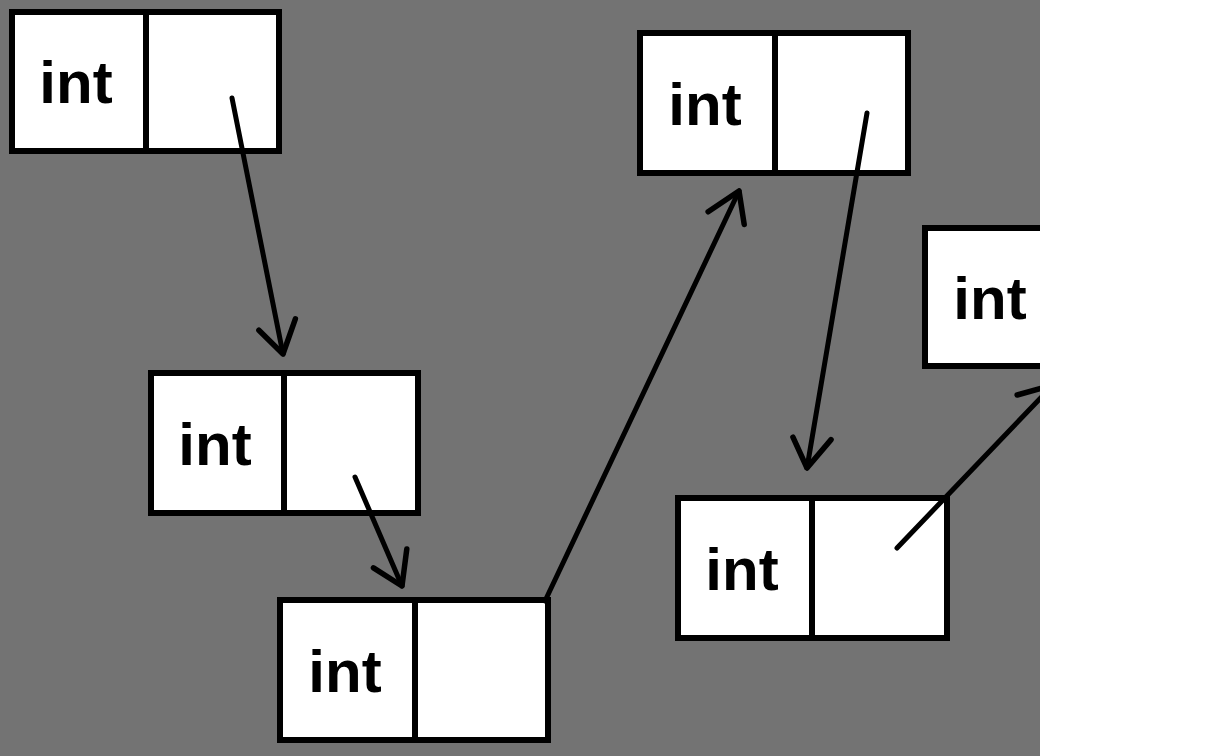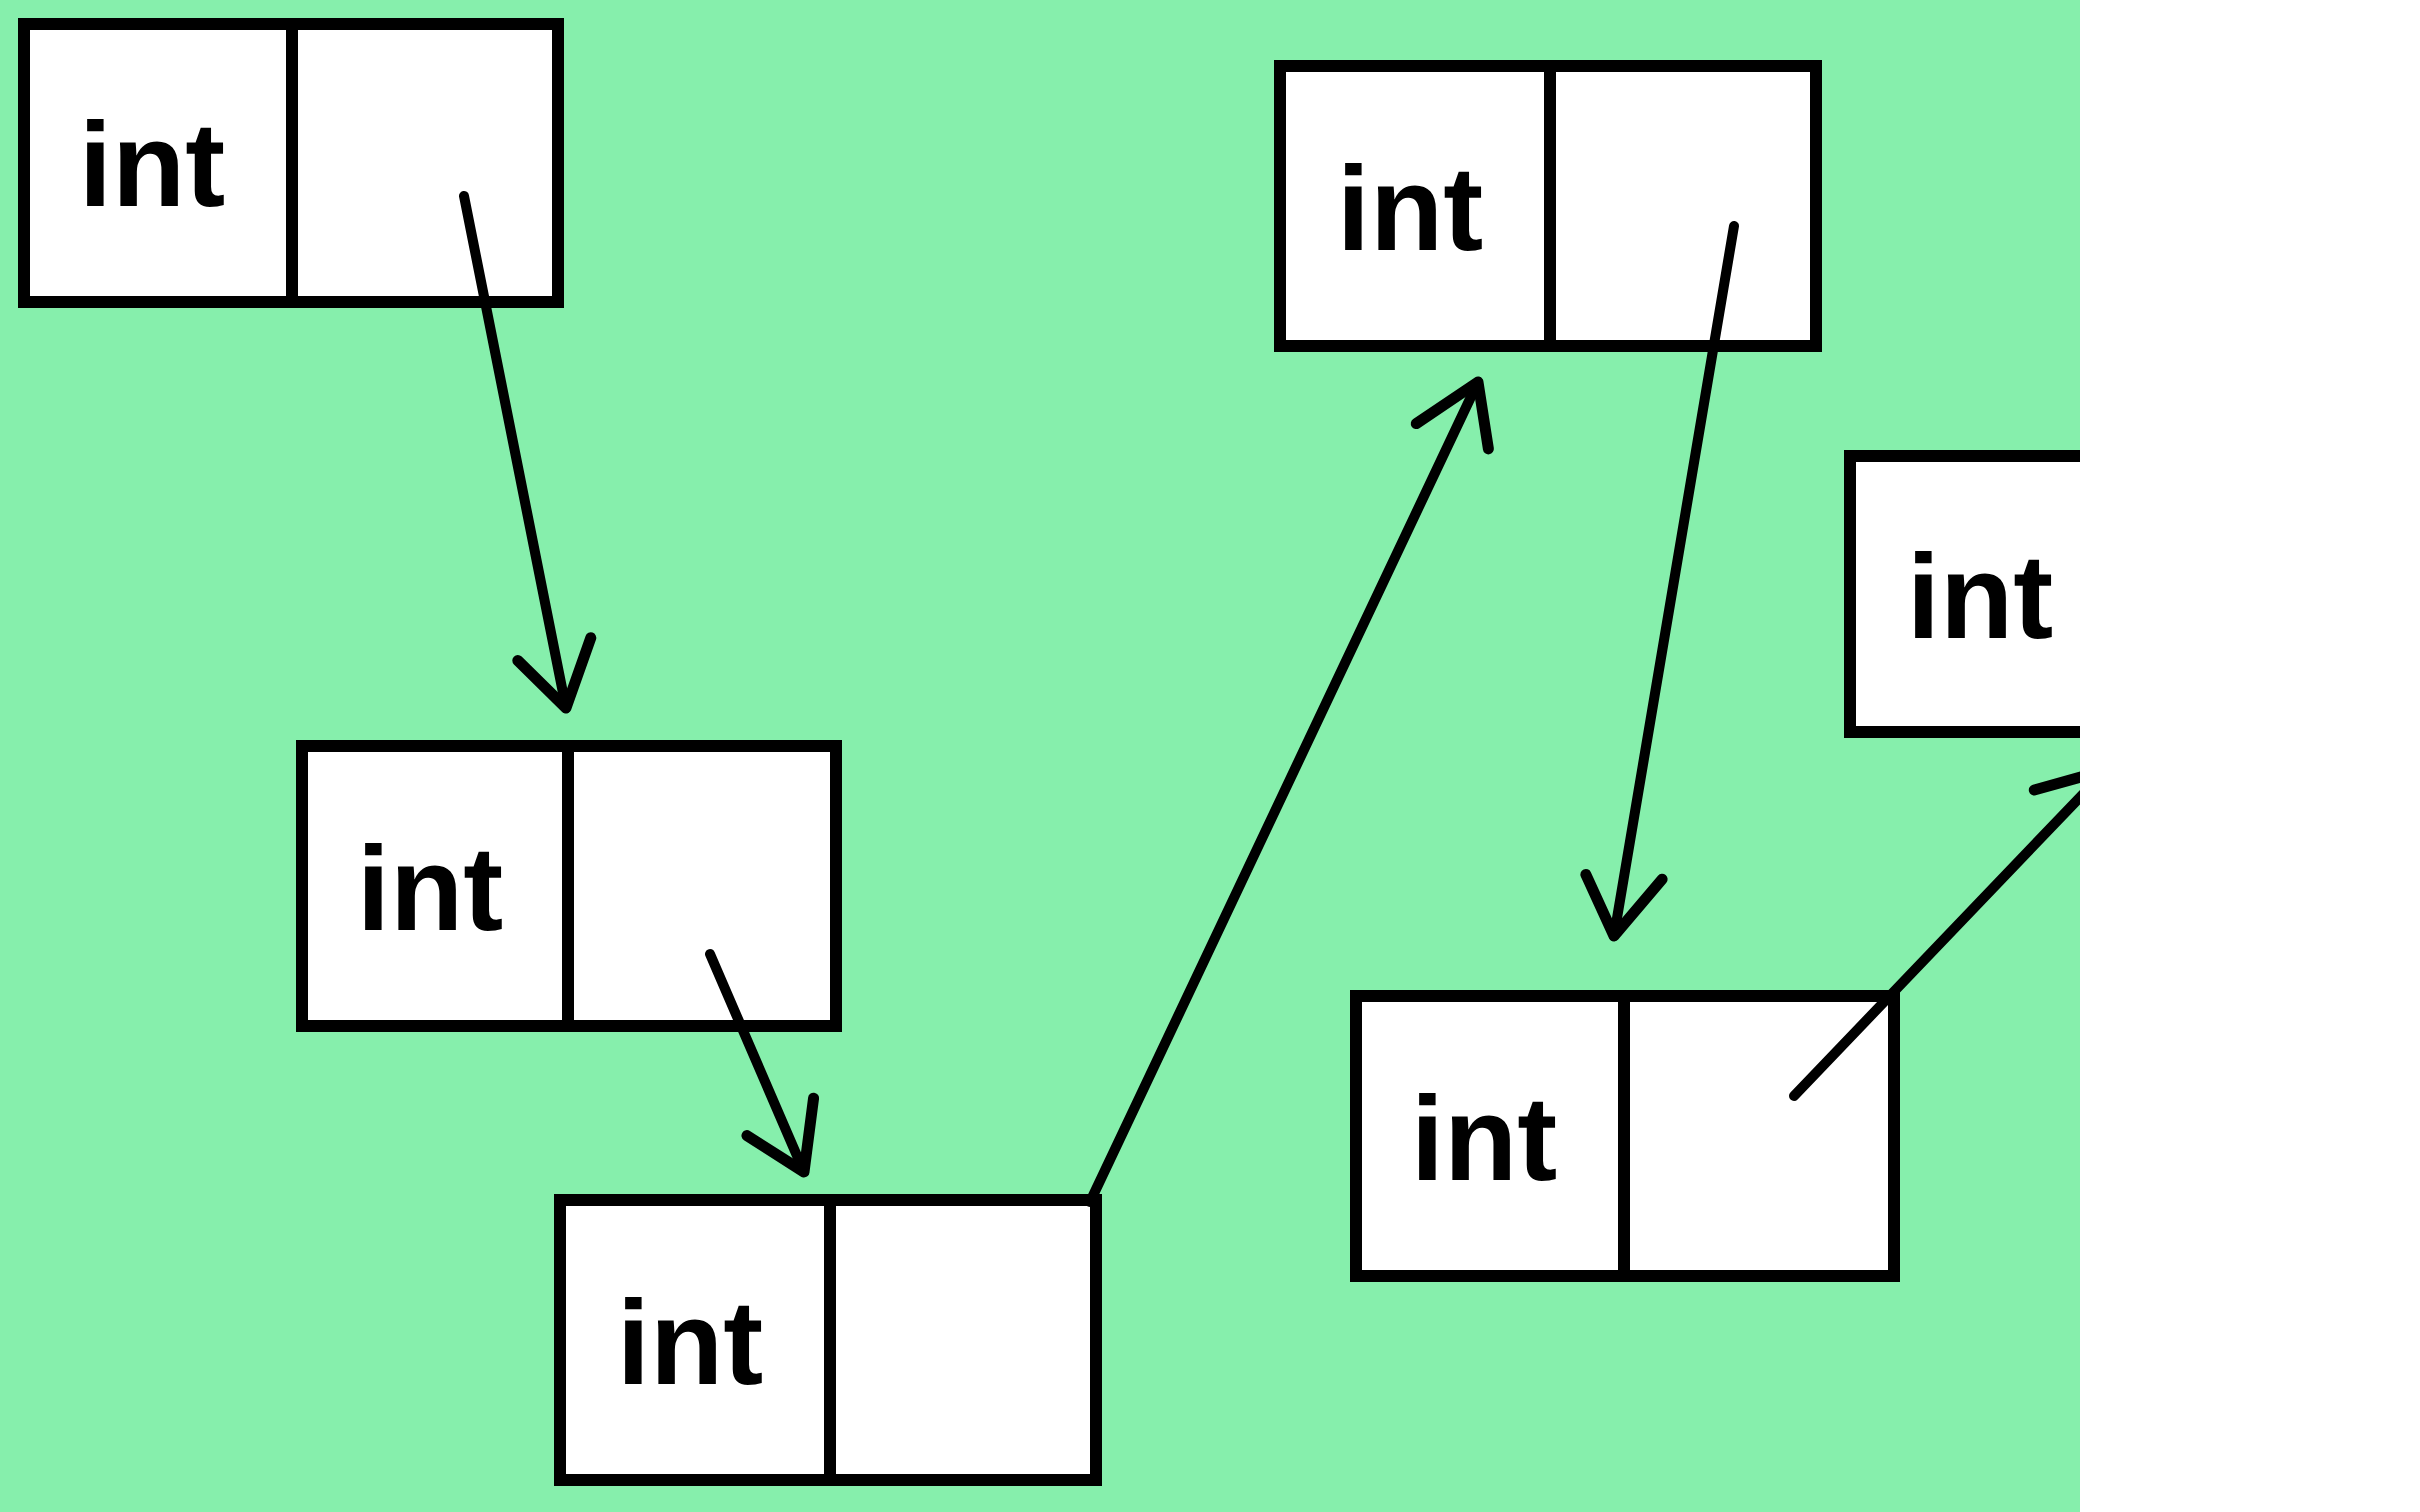--- a/index.html
+++ b/index.html
@@ -4,21 +4,21 @@
 <style>
   html, body {
     margin: 0;
     padding: 0;
     background: #ffffff;
   }
   .stage {
     position: relative;
     width: 1040px;
     height: 756px;
-    background: #86efac;
+    background: #737373;
     overflow: hidden;
   }
   svg {
     display: block;
   }
   .node-box {
     fill: #ffffff;
     stroke: #000000;
     stroke-width: 6;
   }

